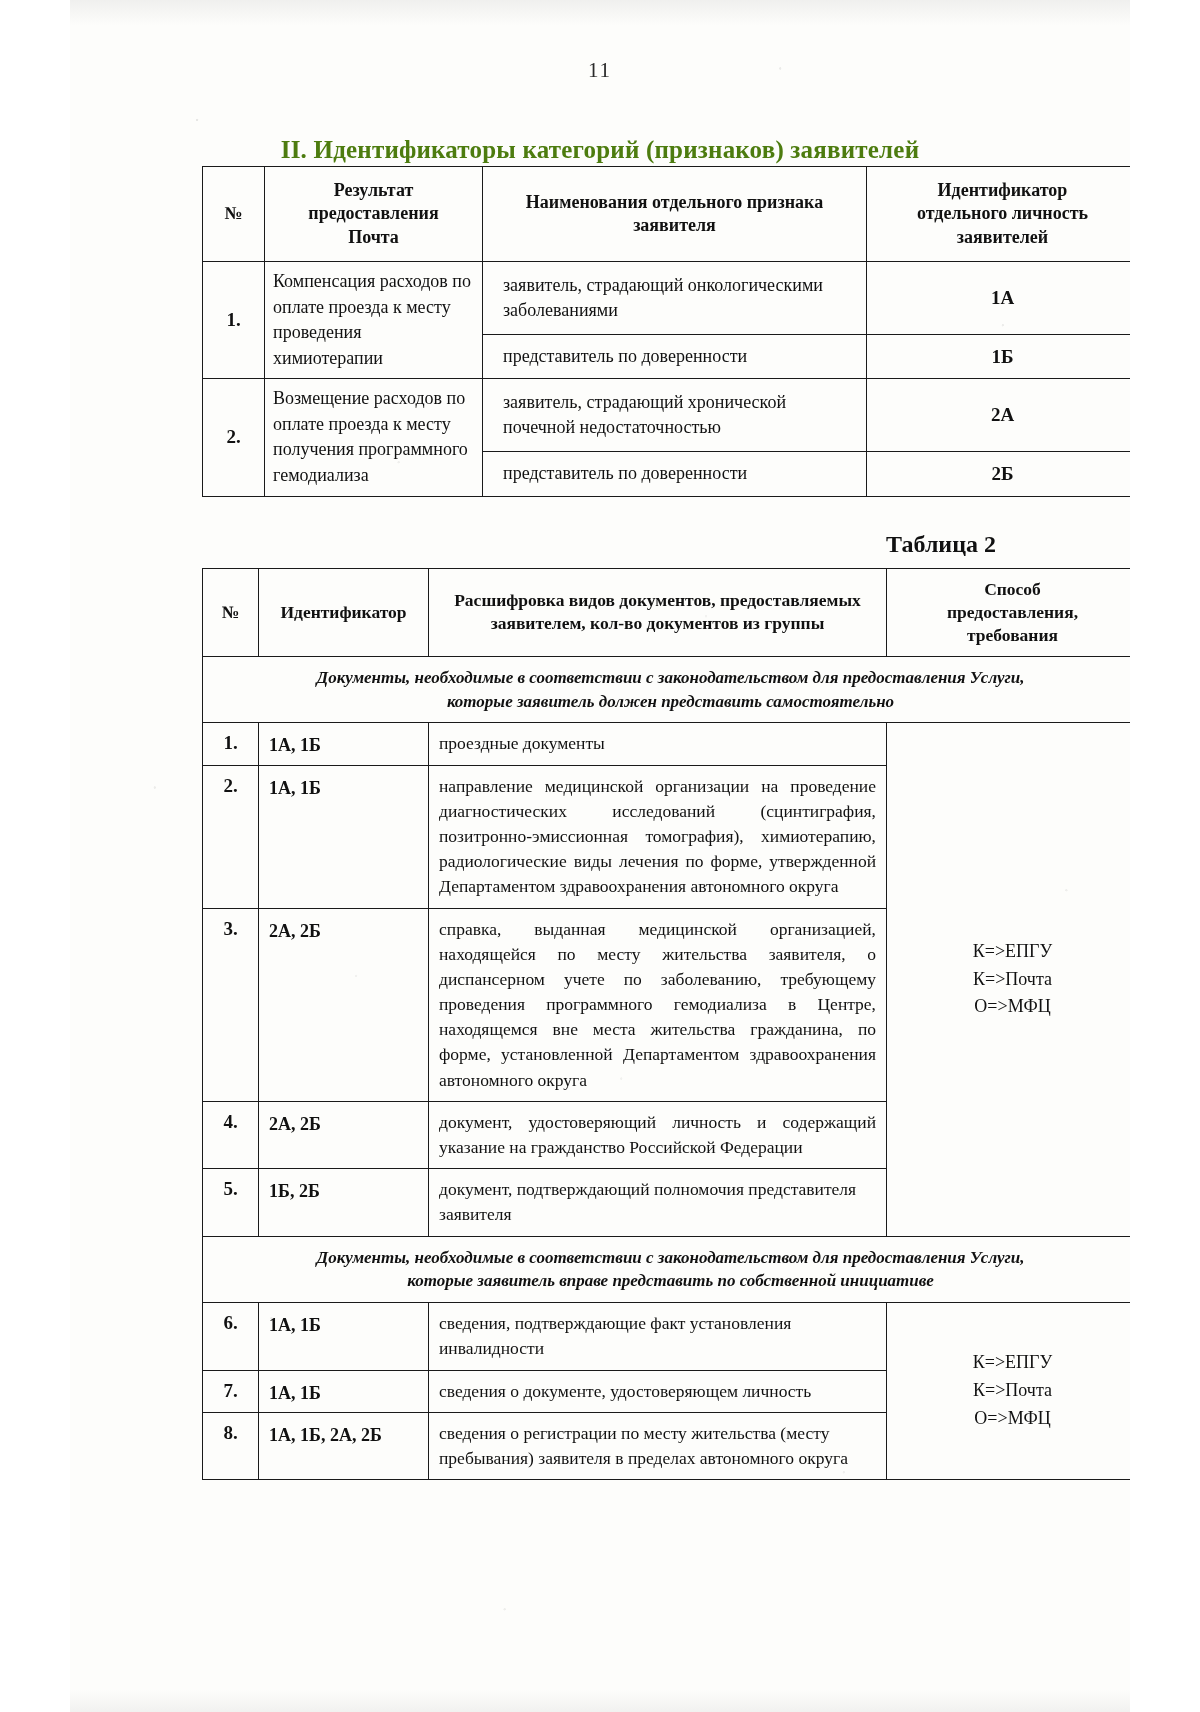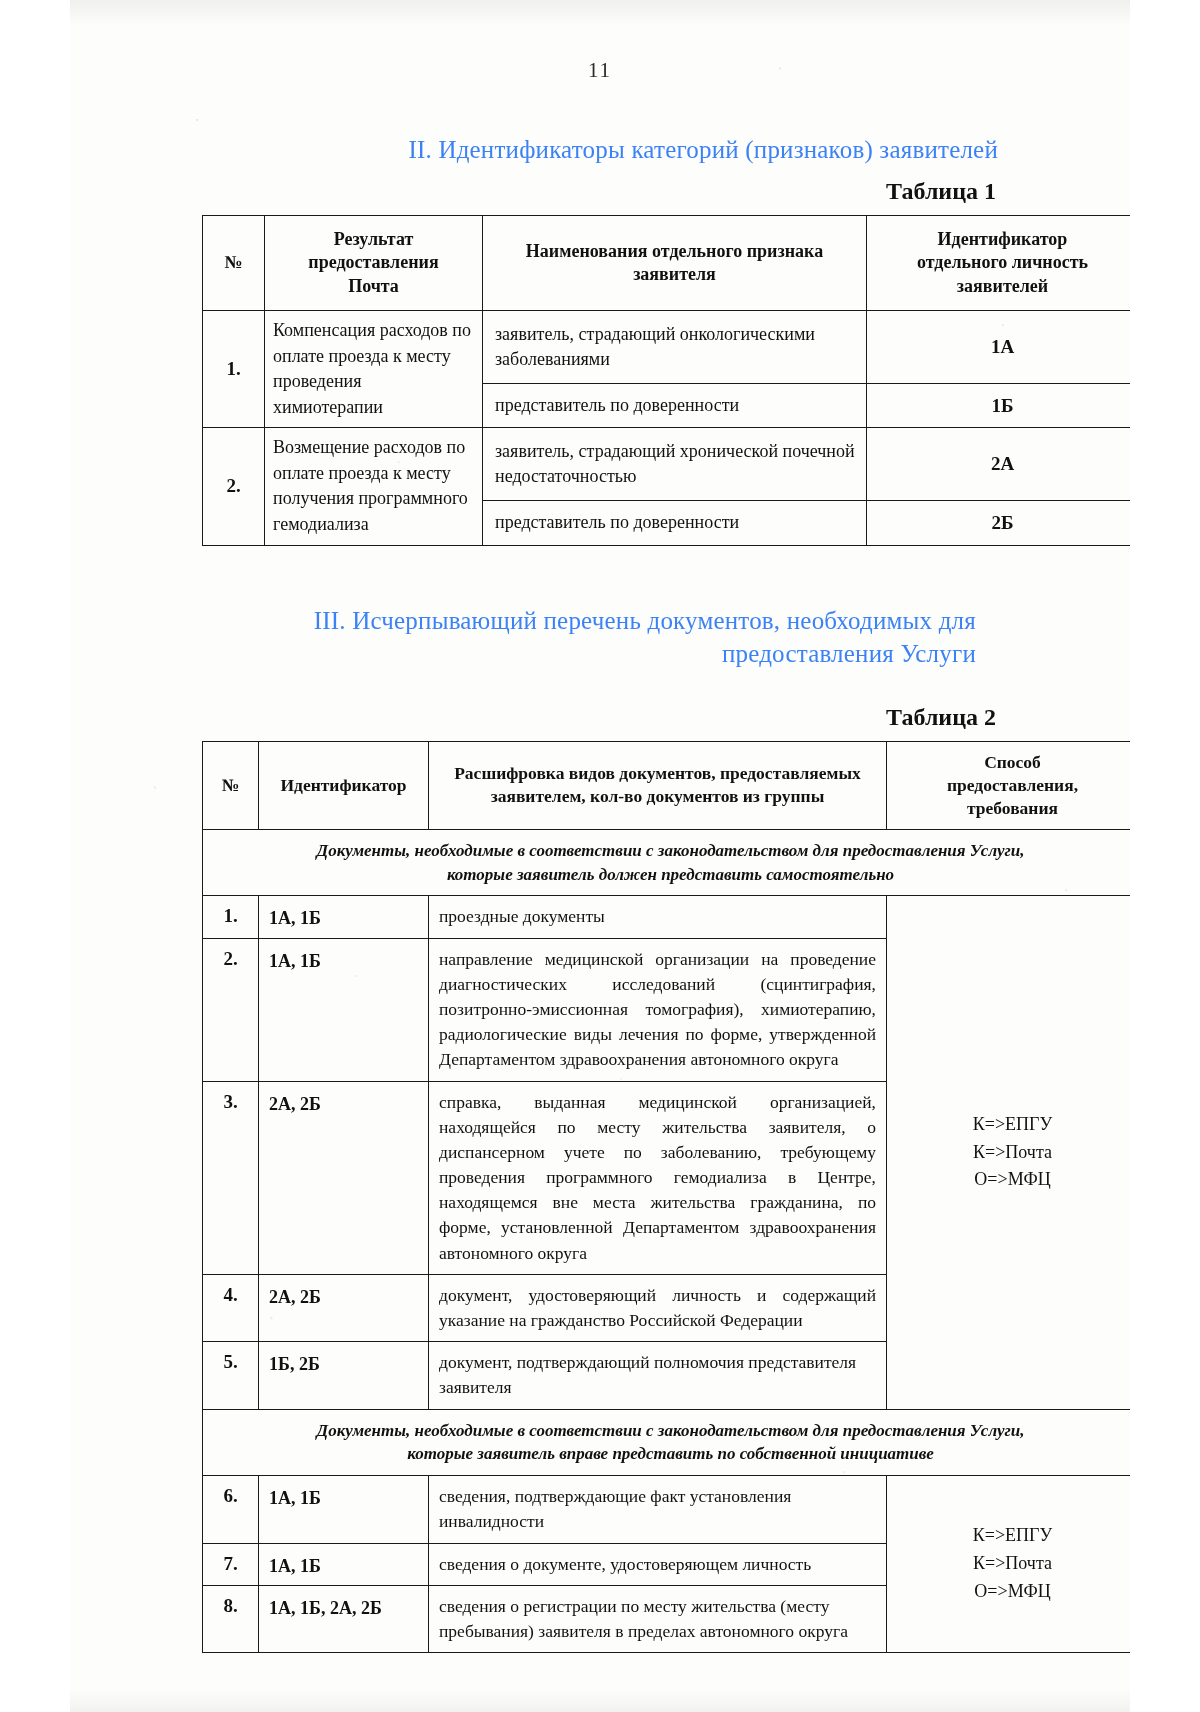--- a/index.html
+++ b/index.html
@@ -64,26 +64,26 @@
   .page-number {
     text-align: center;
     font-size: 21px;
     padding-top: 58px;
     letter-spacing: 2px;
     color: #2a2a2a;
   }
 
   h2.section-heading {
     font-size: 25px;
-    font-weight: normal;
-    text-align: right;
+    font-weight: bold;
+    text-align: center;
     margin: 50px 0 0 0;
     line-height: 1.32;
     letter-spacing: .2px;
-    color: #3b82f6;
+    color: #4d7c0f;
   }
   h2.section-heading.sec3 {
     margin-top: 58px;
     padding: 0 22px;
   }
 
   .table-caption {
     text-align: right;
     font-size: 24px;
     font-weight: bold;
@@ -126,21 +126,21 @@
   }
   .t1 td.result {
     vertical-align: middle;
     line-height: 1.42;
     font-size: 18px;
   }
   .t1 td.feature {
     vertical-align: middle;
     line-height: 1.4;
     font-size: 18px;
-    padding-left: 12px;
+    padding-left: 20px;
   }
   .t1 td.ident {
     text-align: center;
     vertical-align: middle;
     font-weight: bold;
     font-size: 19px;
   }
 
   
   .t2tbl col.c-num  { width: 56px; }
@@ -198,21 +198,20 @@
   <div class="scan-noise"></div>
   <div class="edge-smudge"></div>
   <div class="edge-smudge-bottom"></div>
 
   <div class="content">
 
     <div class="page-number">11</div>
 
     <h2 class="section-heading">II.  Идентификаторы категорий (признаков) заявителей</h2>
 
-    <div class="table-caption">Таблица 1</div>
 
     <table class="t1">
       <colgroup>
         <col class="c-num">
           <col class="c-res">
           <col class="c-name">
           <col class="c-id">
       </colgroup>
       <thead>
         <tr>
@@ -250,24 +249,20 @@
           <td class="feature">заявитель, страдающий хронической почечной недостаточностью</td>
           <td class="ident">2А</td>
         </tr>
         <tr>
           <td class="feature">представитель по доверенности</td>
           <td class="ident">2Б</td>
         </tr>
       </tbody>
     </table>
 
-    <h2 class="section-heading sec3">
-      <span>III. Исчерпывающий перечень документов, необходимых для</span><br>
-      <span>предоставления Услуги</span>
-    </h2>
 
     <div class="table-caption t2">Таблица 2</div>
 
     <table class="t2tbl">
       <colgroup>
         <col class="c-num">
           <col class="c-id">
           <col class="c-desc">
           <col class="c-way">
       </colgroup>

